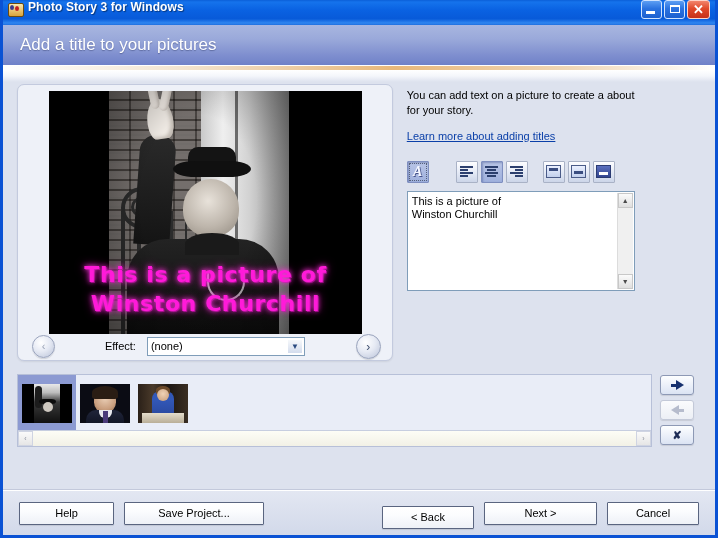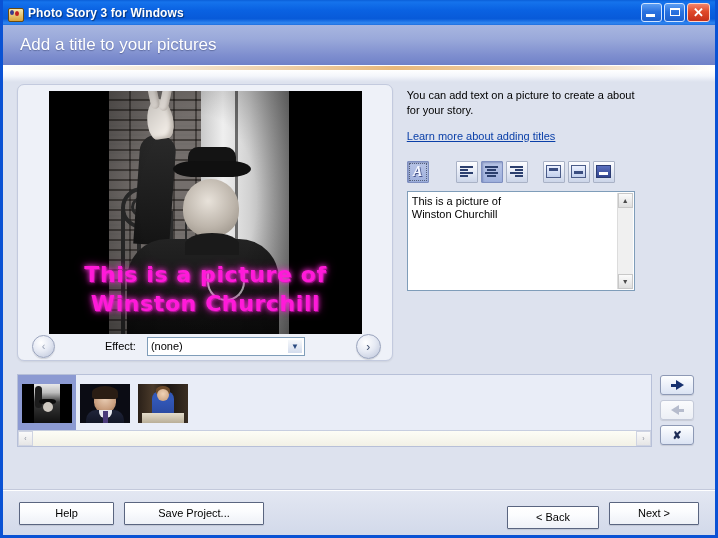--- a/index.html
+++ b/index.html
@@ -28,21 +28,21 @@
     overflow: hidden;
   }
 
   
   .titlebar {
     position: relative;
     height: 25px;
     background: linear-gradient(to bottom,
         #0b5fd8 0%, #1573ec 8%, #0a62e2 40%, #085ad9 75%, #2f86f0 92%, #1e6fe0 100%);
     display: flex;
-    align-items: center;
+    align-items: flex-start;
     padding: 0 3px 0 4px;
     box-sizing: border-box;
   }
   .tb-icon {
     width: 16px; height: 16px;
     margin-right: 5px;
     position: relative;
     flex: 0 0 auto;
   }
   .tb-icon .body {
@@ -669,21 +669,21 @@
     color: #000;
     display: flex;
     align-items: center;
     justify-content: center;
     border-radius: 1px;
     box-shadow: 0 1px 1px rgba(0,0,0,.10);
   }
   .btn.help { width: 95px; }
   .btn.save { width: 140px; margin-left: 10px; }
   .btn.back { width: 92px; margin-top: 8px; }
-  .btn.next { width: 90px; margin-left: 10px; }
+  .btn.next { width: 113px; margin-left: 10px; }
   .btn.cancel { width: 92px; margin-left: 10px; }
   .bb-spacer { flex: 1 1 auto; }
 </style>
 </head>
 <body>
 
 <div id="app">
 
   <div class="titlebar">
     <div class="tb-icon">
@@ -869,15 +869,16 @@
   </div>
 
   <div class="bottom-sep"></div>
 
   <div class="bottombar">
     <div class="btn help">Help</div>
     <div class="btn save">Save Project...</div>
     <div class="bb-spacer"></div>
     <div class="btn back">&lt; Back</div>
     <div class="btn next">Next &gt;</div>
+    <div class="btn cancel">Cancel</div>
   </div>
 
 </div>
 
 </body></html>

